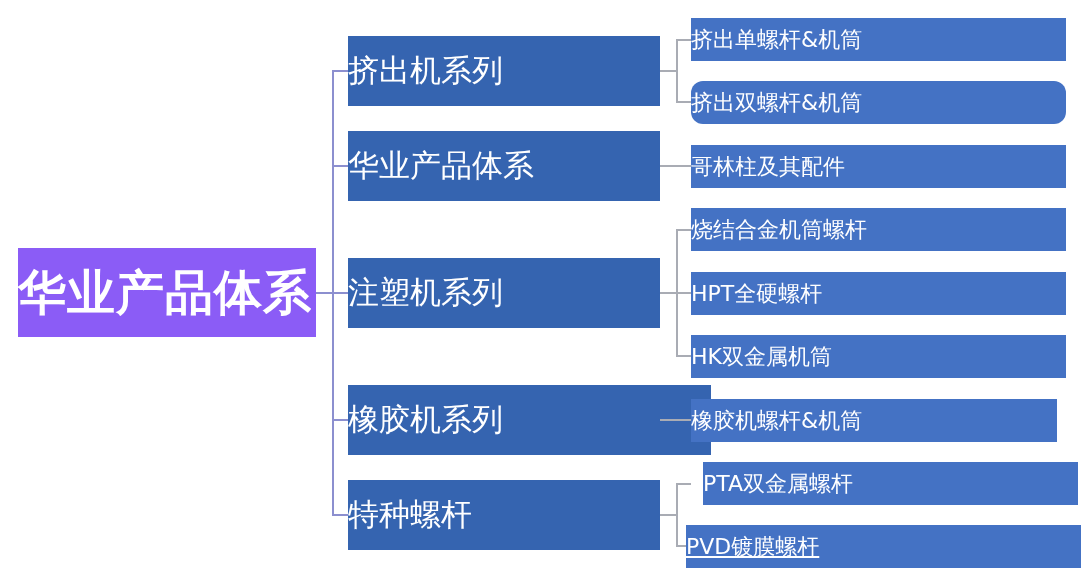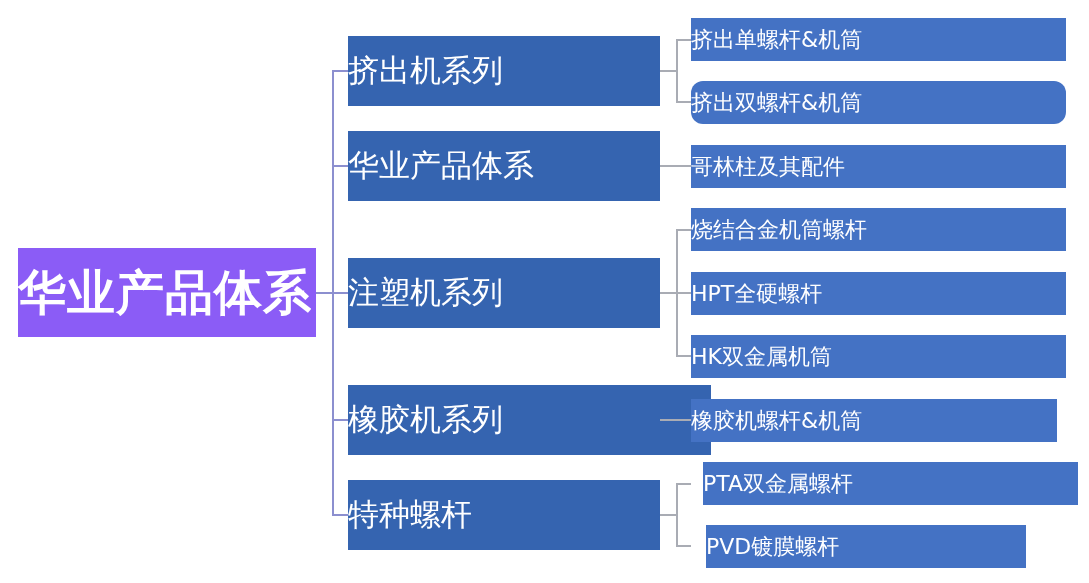--- a/index.html
+++ b/index.html
@@ -82,15 +82,15 @@
 </div>
 <div class="box l2" style="left:691px; top:335px; width:375px; height:43px;">
   <span>HK双金属机筒</span>
 </div>
 <div class="box l2" style="left:691px; top:399px; width:366px; height:43px;">
   <span>橡胶机螺杆&amp;机筒</span>
 </div>
 <div class="box l2" style="left:691px; top:462px; width:375px; height:43px;margin-left:12px;">
   <span>PTA双金属螺杆</span>
 </div>
-<div class="box l2" style="left:706px; top:525px; width:320px; height:43px;">
+<div class="box l2" style="left:686px; top:525px; width:395px; height:43px;text-decoration:underline;">
   <span>PVD镀膜螺杆</span>
 </div>
 
 </body></html>

